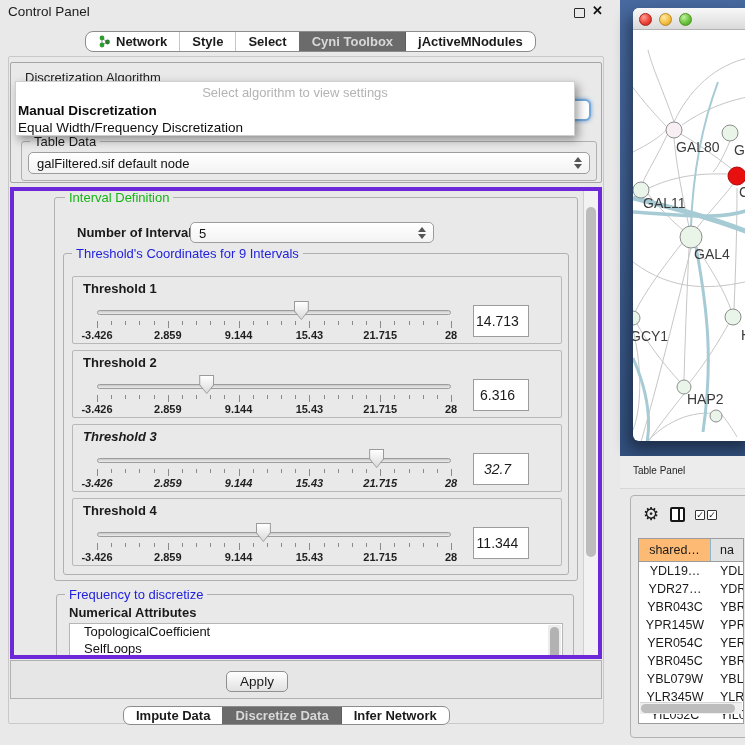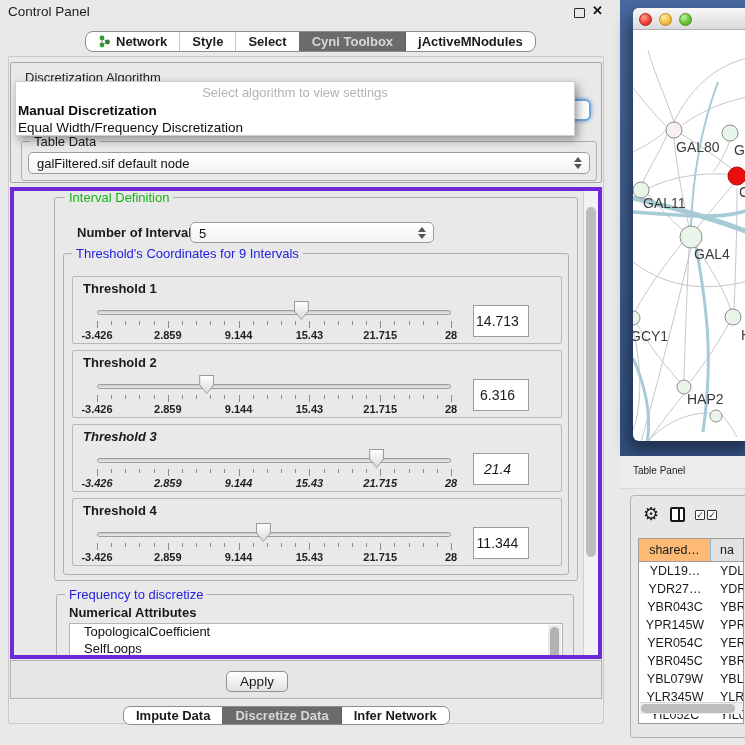--- a/index.html
+++ b/index.html
@@ -279,21 +279,21 @@
             <div class="tick" style="left: 349.68px;"></div>
             <div class="tick" style="left: 363.84px;"></div>
             <div class="tick major" style="left: 378px;"></div>
             <span class="tick-label" style="left: 24px;">-3.426</span>
             <span class="tick-label" style="left: 94.8px;">2.859</span>
             <span class="tick-label" style="left: 165.6px;">9.144</span>
             <span class="tick-label" style="left: 236.4px;">15.43</span>
             <span class="tick-label" style="left: 307.2px;">21.715</span>
             <span class="tick-label" style="left: 378px;">28</span>
             <div class="thumb" style="left: 296.154px;"></div>
-            <div class="tb-value">21.4</div>
+            <div class="tb-value">32.7</div>
           </div>
           <div class="tbox" style="top: 244px;">
             <div class="tb-title">Threshold 4</div>
             <div class="track"></div>
             <div class="tick major" style="left: 24px;"></div>
             <div class="tick" style="left: 38.16px;"></div>
             <div class="tick" style="left: 52.32px;"></div>
             <div class="tick" style="left: 66.48px;"></div>
             <div class="tick" style="left: 80.64px;"></div>
             <div class="tick major" style="left: 94.8px;"></div>

